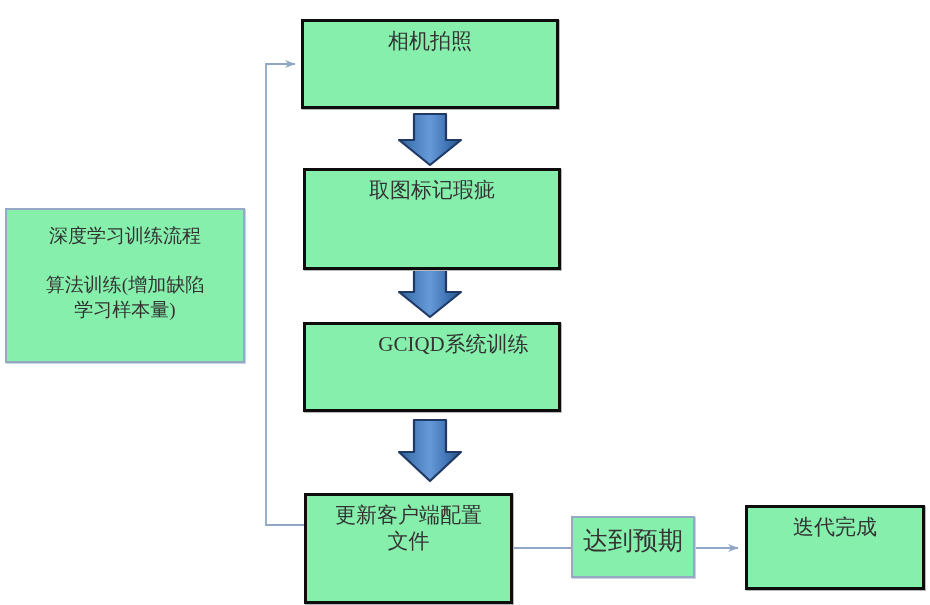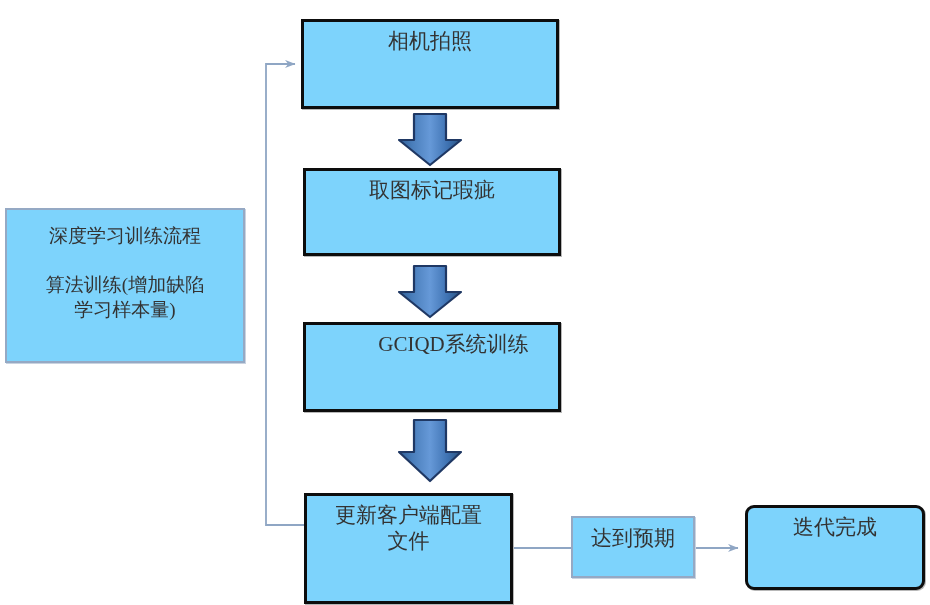--- a/index.html
+++ b/index.html
@@ -13,21 +13,21 @@
   #canvas {
     position: relative;
     width: 930px;
     height: 605px;
     background: #ffffff;
   }
 
   
   .box {
     position: absolute;
-    background: #7dd3fc;
+    background: #86efac;
     display: flex;
     justify-content: center;
   }
   .box .box-label {
     display: block;
     text-align: center;
     color: #333333;
     line-height: 1.22;
     white-space: pre-line;
   }
@@ -42,29 +42,29 @@
     padding-top: 7px;
   }
 
   
   .box-thin {
     border: 2px solid #95a9c4;
     box-shadow: 1px 1px 0 #c9d3e0;
     margin-top: 38px;
   }
   .box-thin .box-label {
-    font-size: 21px;
+    font-size: 25px;
   }
 
   
   #box-camera          { left: 301px; top: 19px;  width: 258px; height: 90px; }
-  #box-mark-defects    { left: 303px; top: 168px; width: 258px; height: 88px; }
+  #box-mark-defects    { left: 303px; top: 168px; width: 258px; height: 102px; }
   #box-gciqd-training  { left: 303px; top: 322px; width: 258px; height: 90px; padding-left: 43px; }
   #box-update-config   { left: 304px; top: 487px; width: 209px; height: 111px; margin-top: 6px; }
-  #box-iteration-done  { left: 745px; top: 505px; width: 180px; height: 85px; border-radius: 9px; }
+  #box-iteration-done  { left: 745px; top: 505px; width: 180px; height: 85px; }
 
   #box-training-info {
     left: 5px; top: 170px; width: 240px; height: 155px;
     align-items: flex-start;
     padding-top: 14px;
   }
   #box-training-info .box-label { font-size: 19px; line-height: 1.30; }
 
   #box-expected {
     left: 571px; top: 478px; width: 124px; height: 62px;

